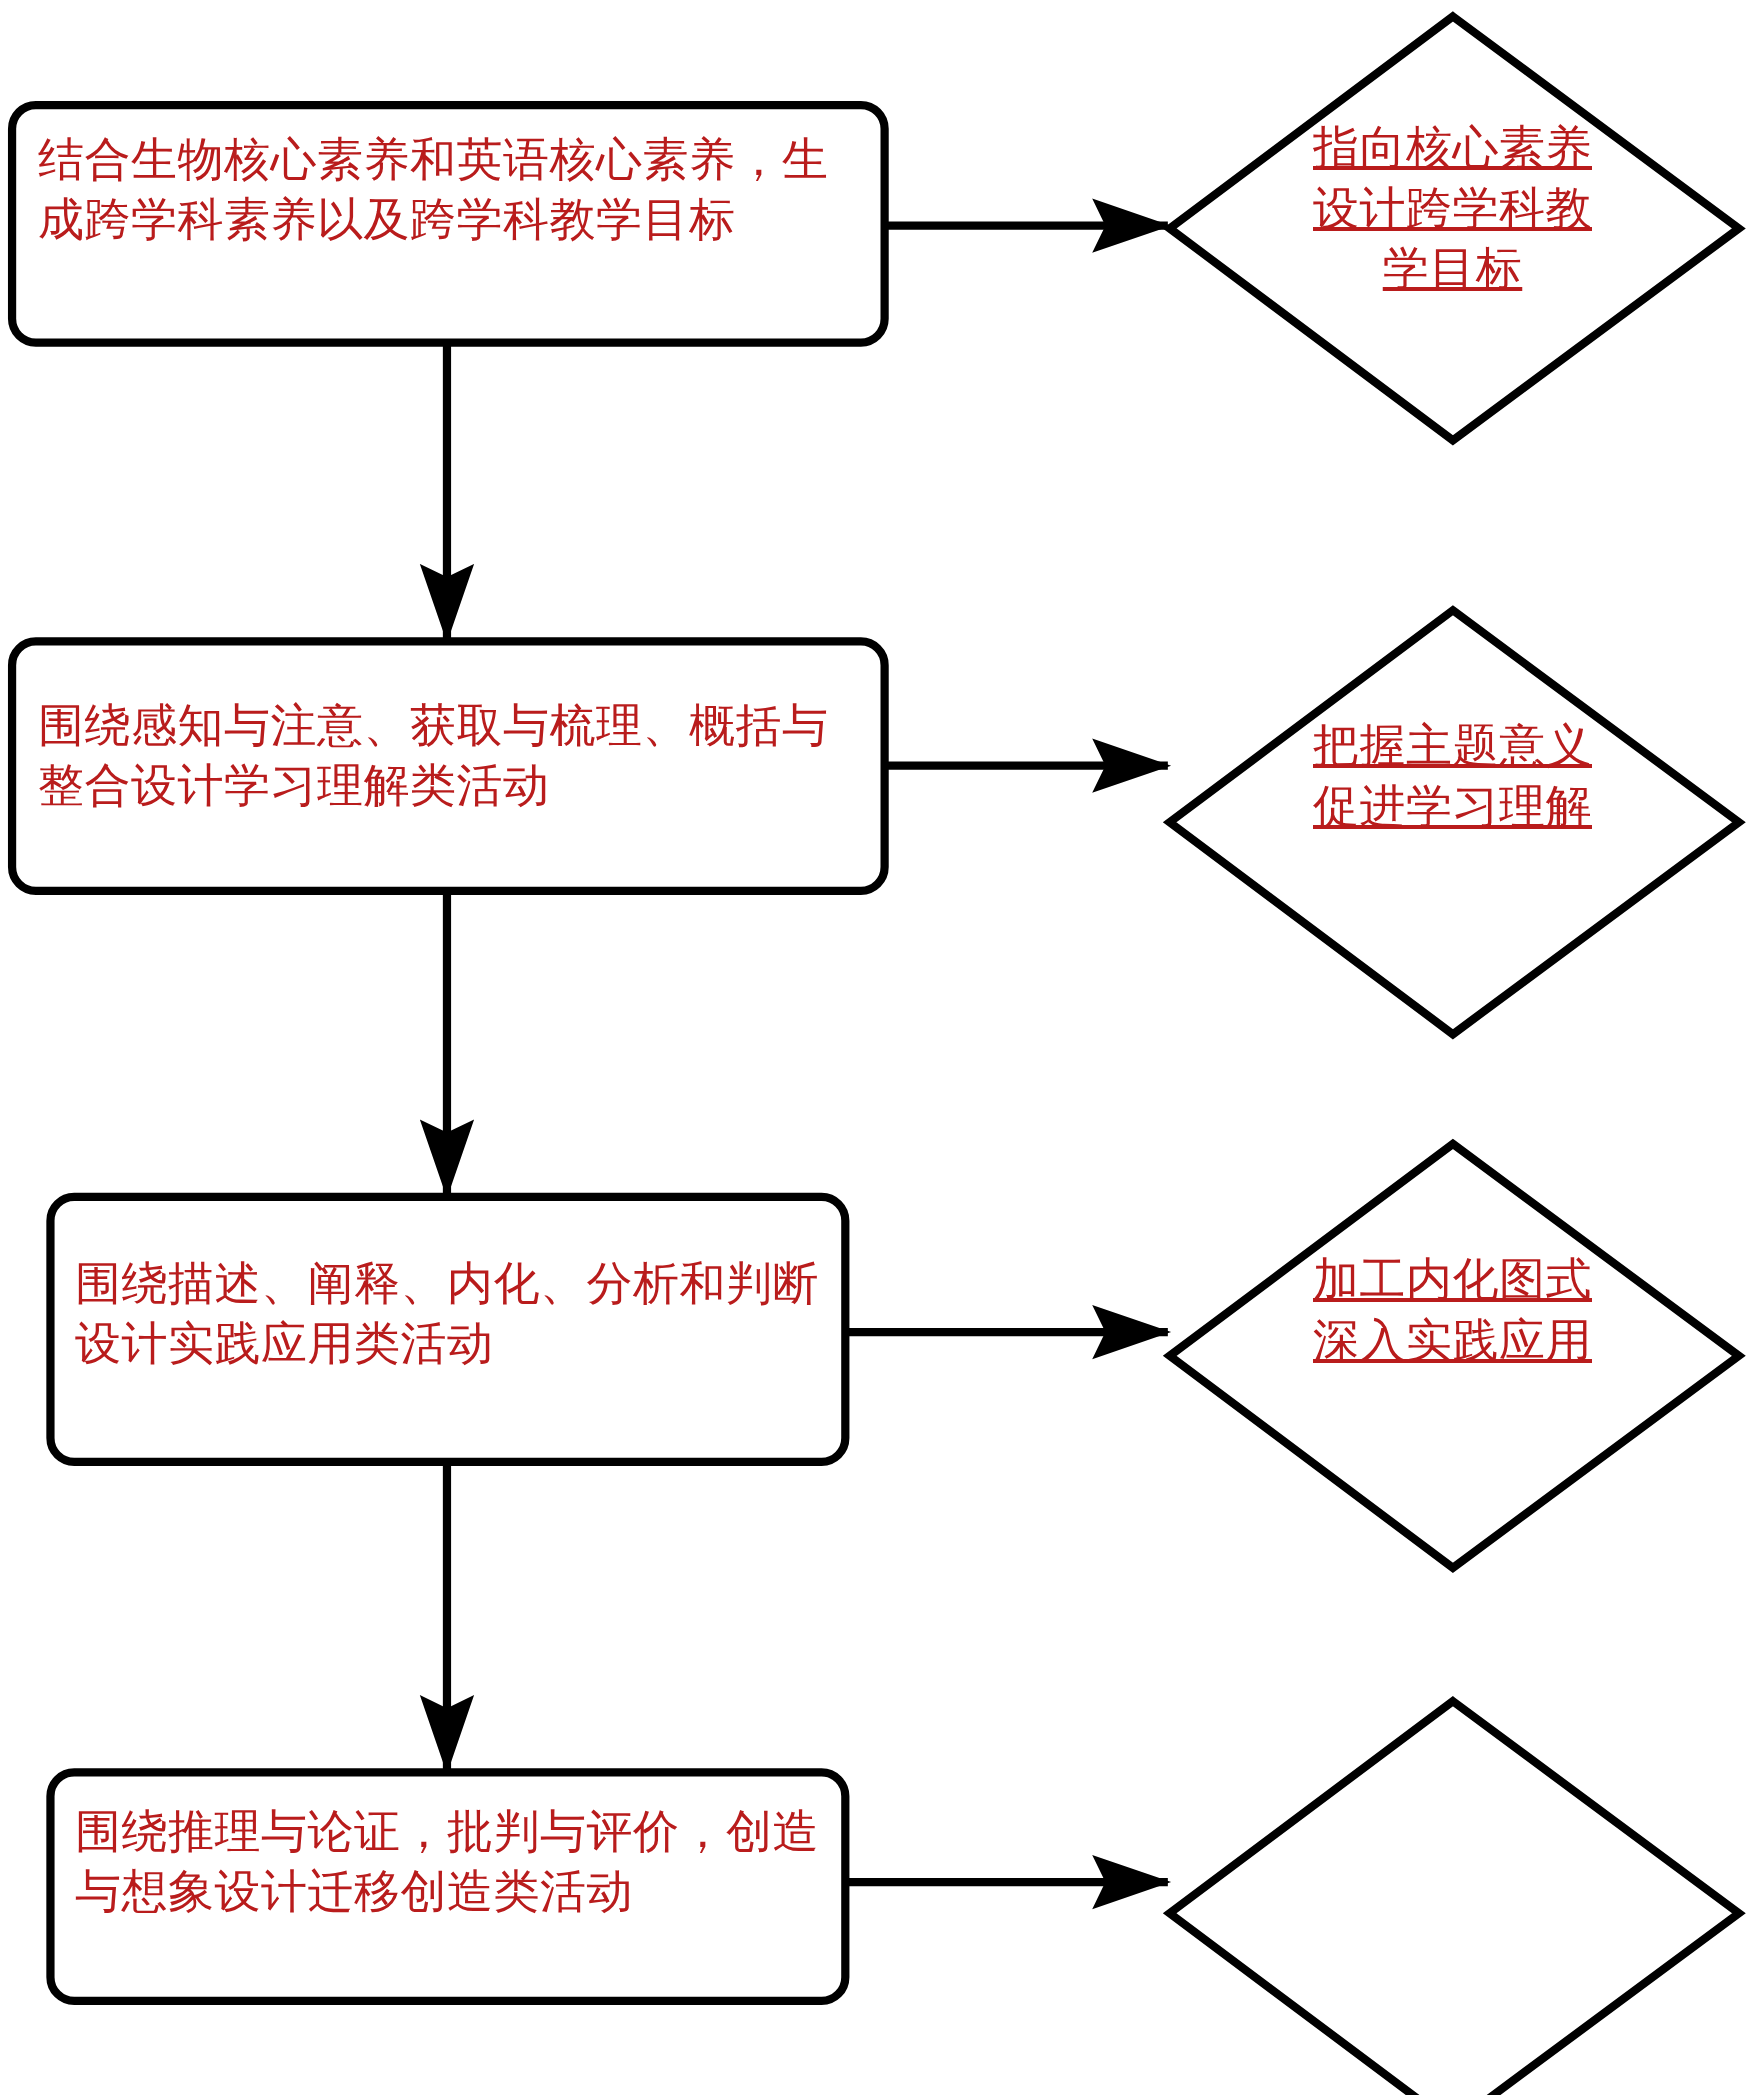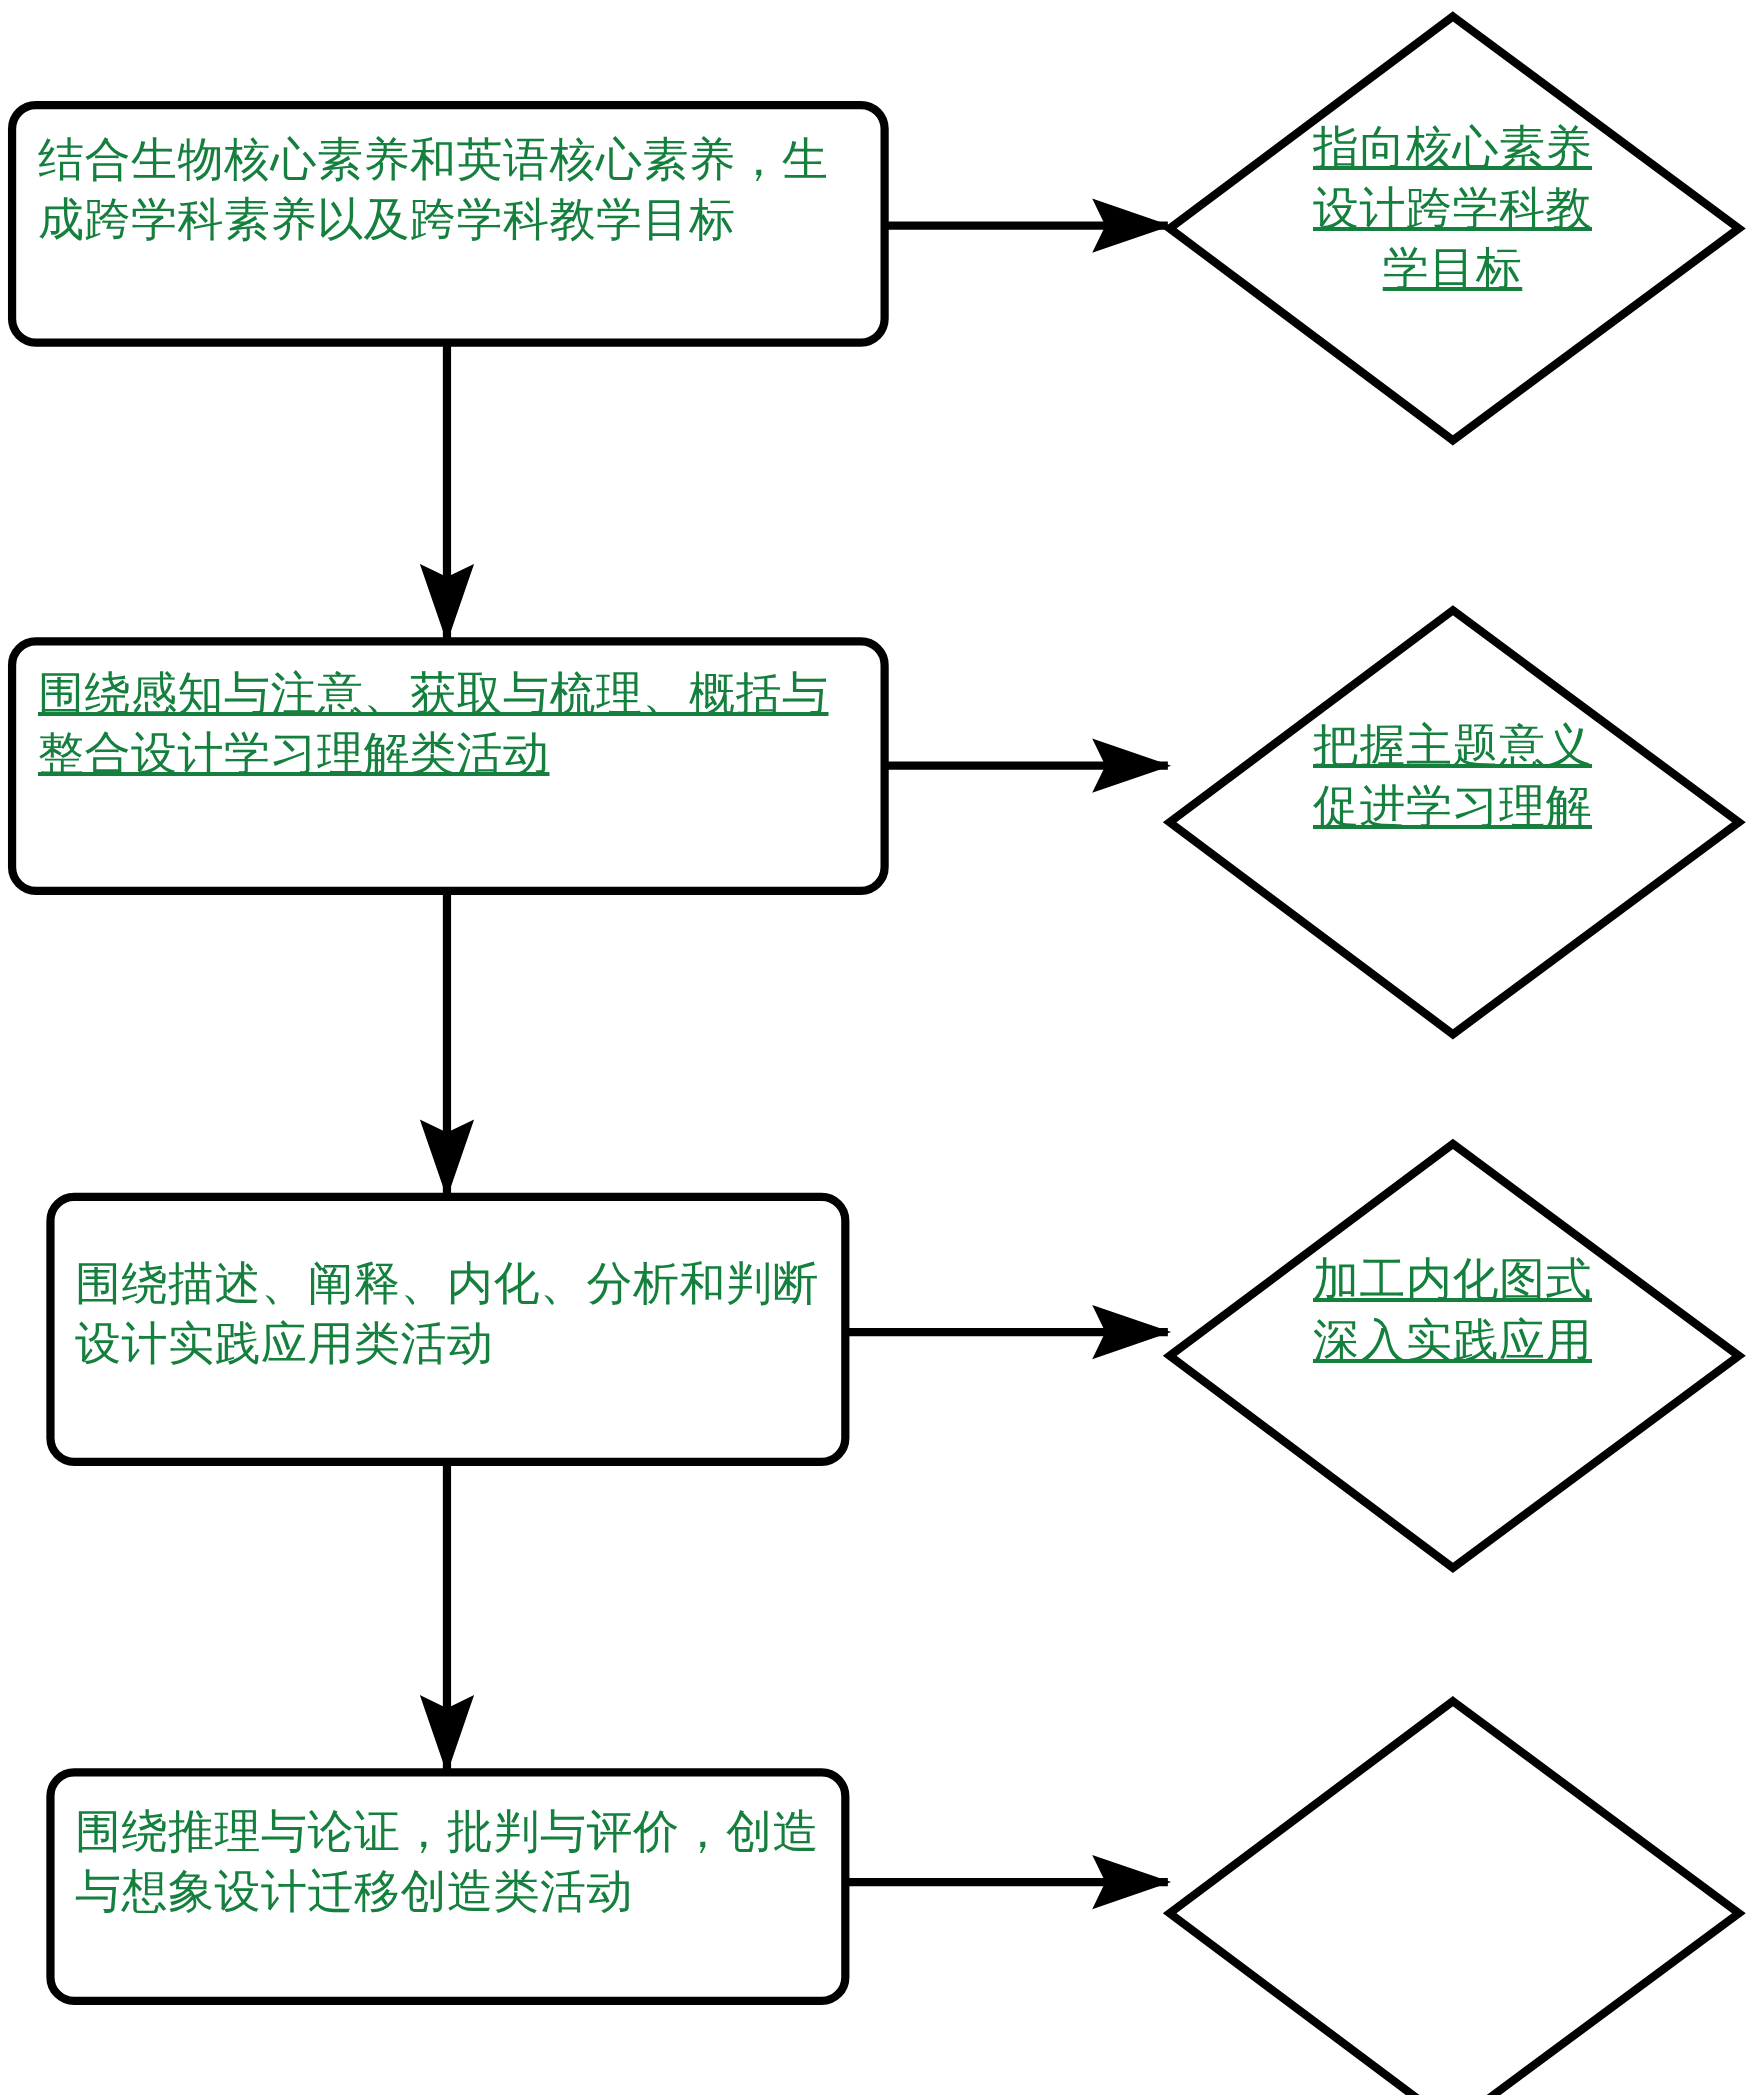--- a/index.html
+++ b/index.html
@@ -26,21 +26,21 @@
     position: absolute;
     left: 0;
     top: 0;
     width: 1761px;
     height: 2095px;
   }
   .node-text {
     position: absolute;
     box-sizing: border-box;
     font-family: "DejaVu Sans", "Liberation Sans", sans-serif;
-    color: #15803d;
+    color: #b91c1c;
     white-space: pre-wrap;
     pointer-events: none;
   }
   
   .process-text {
     text-align: left;
     font-size: 46px;
     line-height: 1.30;
     letter-spacing: 0.5px;
   }
@@ -48,21 +48,21 @@
   .decision-text {
     text-align: center;
     font-size: 46px;
     line-height: 1.32;
     letter-spacing: 0.5px;
     text-decoration: underline;
   }
 
   
   #process-text-1 { left: 38px;  top: 130px;  width: 822px; }
-  #process-text-2 { left: 38px;  top: 664px;  width: 822px; text-decoration: underline; }
+  #process-text-2 { left: 38px;  top: 696px;  width: 822px; }
   #process-text-3 { left: 75px;  top: 1254px; width: 758px; }
   #process-text-4 { left: 75px;  top: 1802px; width: 758px; }
 
   
   #decision-text-1 { left: 1206px; top: 117px;  width: 493px; }
   #decision-text-2 { left: 1206px; top: 715px;  width: 493px; }
   #decision-text-3 { left: 1206px; top: 1249px; width: 493px; text-align: center; }
   #decision-text-4 { left: 1206px; top: 1806px; width: 493px; }
 </style>
 </head>

